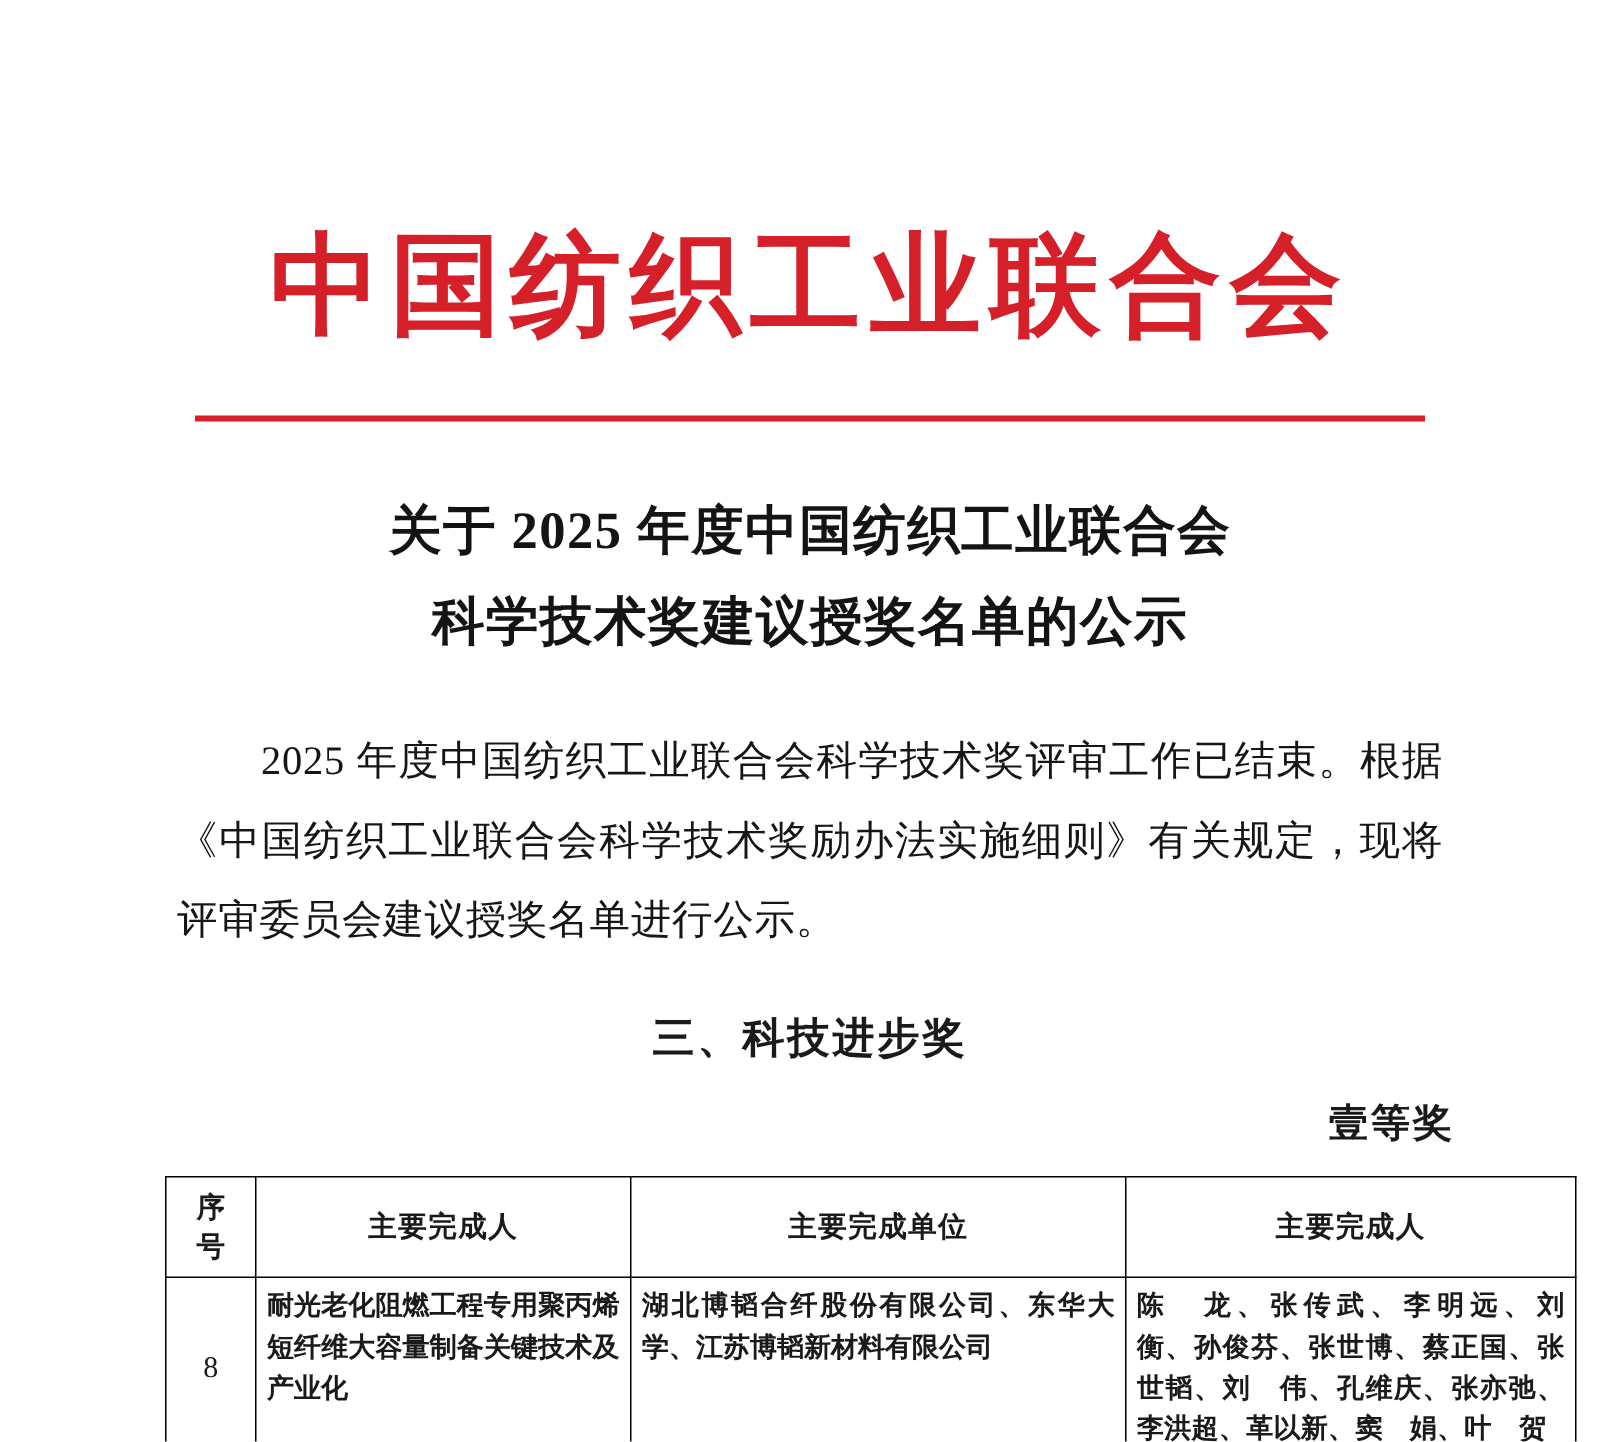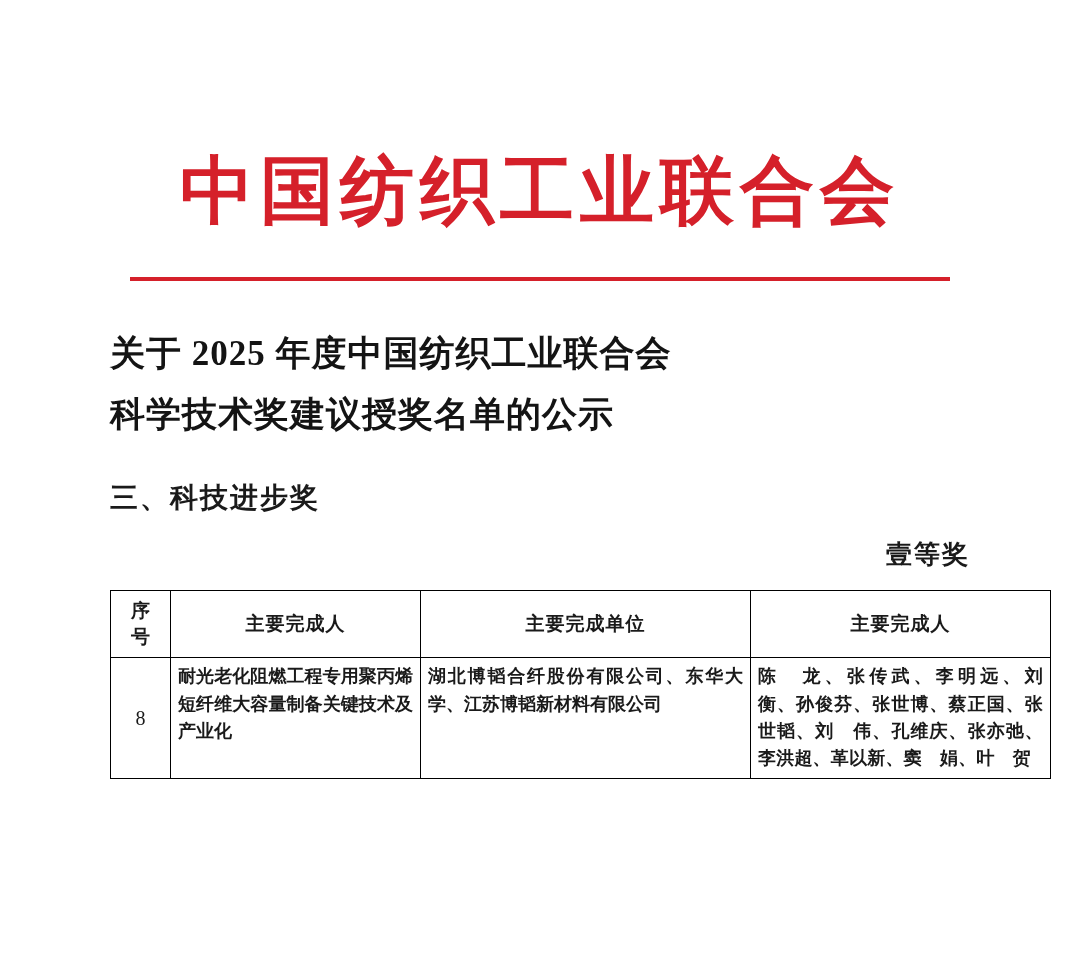--- a/index.html
+++ b/index.html
@@ -38,20 +38,21 @@
   }
   .masthead-rule {
     margin: 44px auto 0 auto;
     width: 820px;
     height: 4px;
     background: #d5202a;
   }
   
   .doc-title {
     margin-top: 42px;
+    text-align: center;
     font-weight: bold;
     font-size: 35px;
     line-height: 1.75;
     letter-spacing: 1px;
     color: #141414;
   }
   .doc-title .ln {
     display: block;
     white-space: nowrap;
   }
@@ -66,21 +67,21 @@
     color: #161616;
     padding: 0 8px;
   }
   .body-text p {
     margin: 0;
     text-indent: 56px;
   }
   
   .section-heading {
     margin-top: 34px;
-    text-align: left;
+    text-align: center;
     font-weight: bold;
     font-size: 28px;
     letter-spacing: 2px;
   }
   .award-level {
     margin-top: 20px;
     text-align: right;
     font-weight: bold;
     font-size: 26px;
     letter-spacing: 2px;
@@ -135,20 +136,23 @@
   <div class="masthead">
     <div class="masthead-title">中国纺织工业联合会</div>
     <div class="masthead-rule"></div>
   </div>
 
   <div class="doc-title">
     <span class="ln">关于 2025 年度中国纺织工业联合会</span>
     <span class="ln">科学技术奖建议授奖名单的公示</span>
   </div>
 
+  <div class="body-text">
+    <p>2025 年度中国纺织工业联合会科学技术奖评审工作已结束。根据《中国纺织工业联合会科学技术奖励办法实施细则》有关规定，现将评审委员会建议授奖名单进行公示。</p>
+  </div>
 
   <div class="section-heading">三、科技进步奖</div>
 
   <div class="award-level">壹等奖</div>
 
   <table class="award-table">
     <colgroup>
       <col class="col-idx">
       <col class="col-proj">
       <col class="col-unit">

